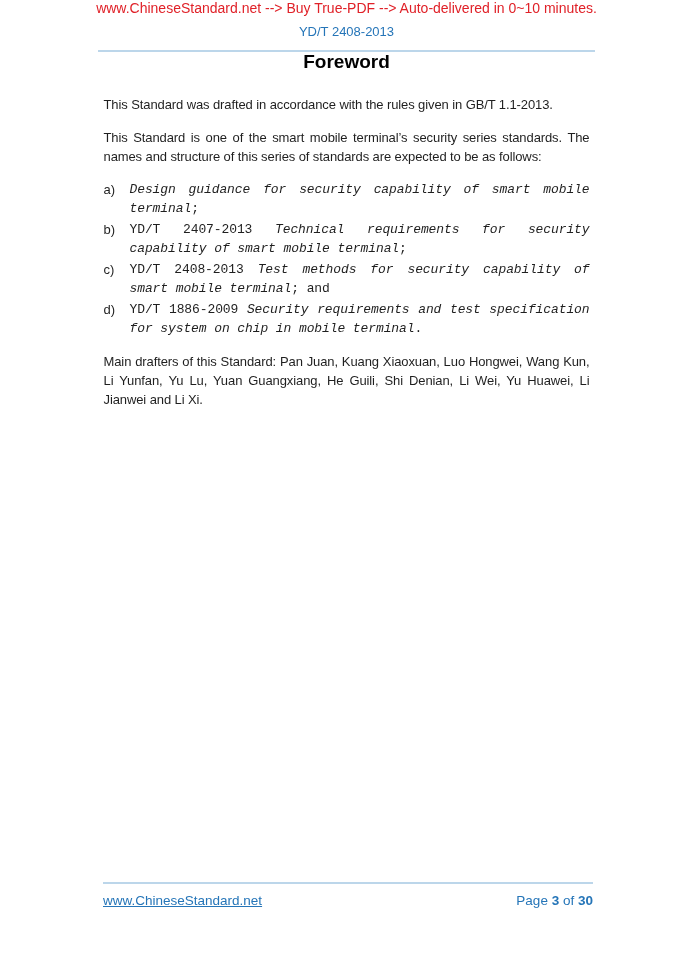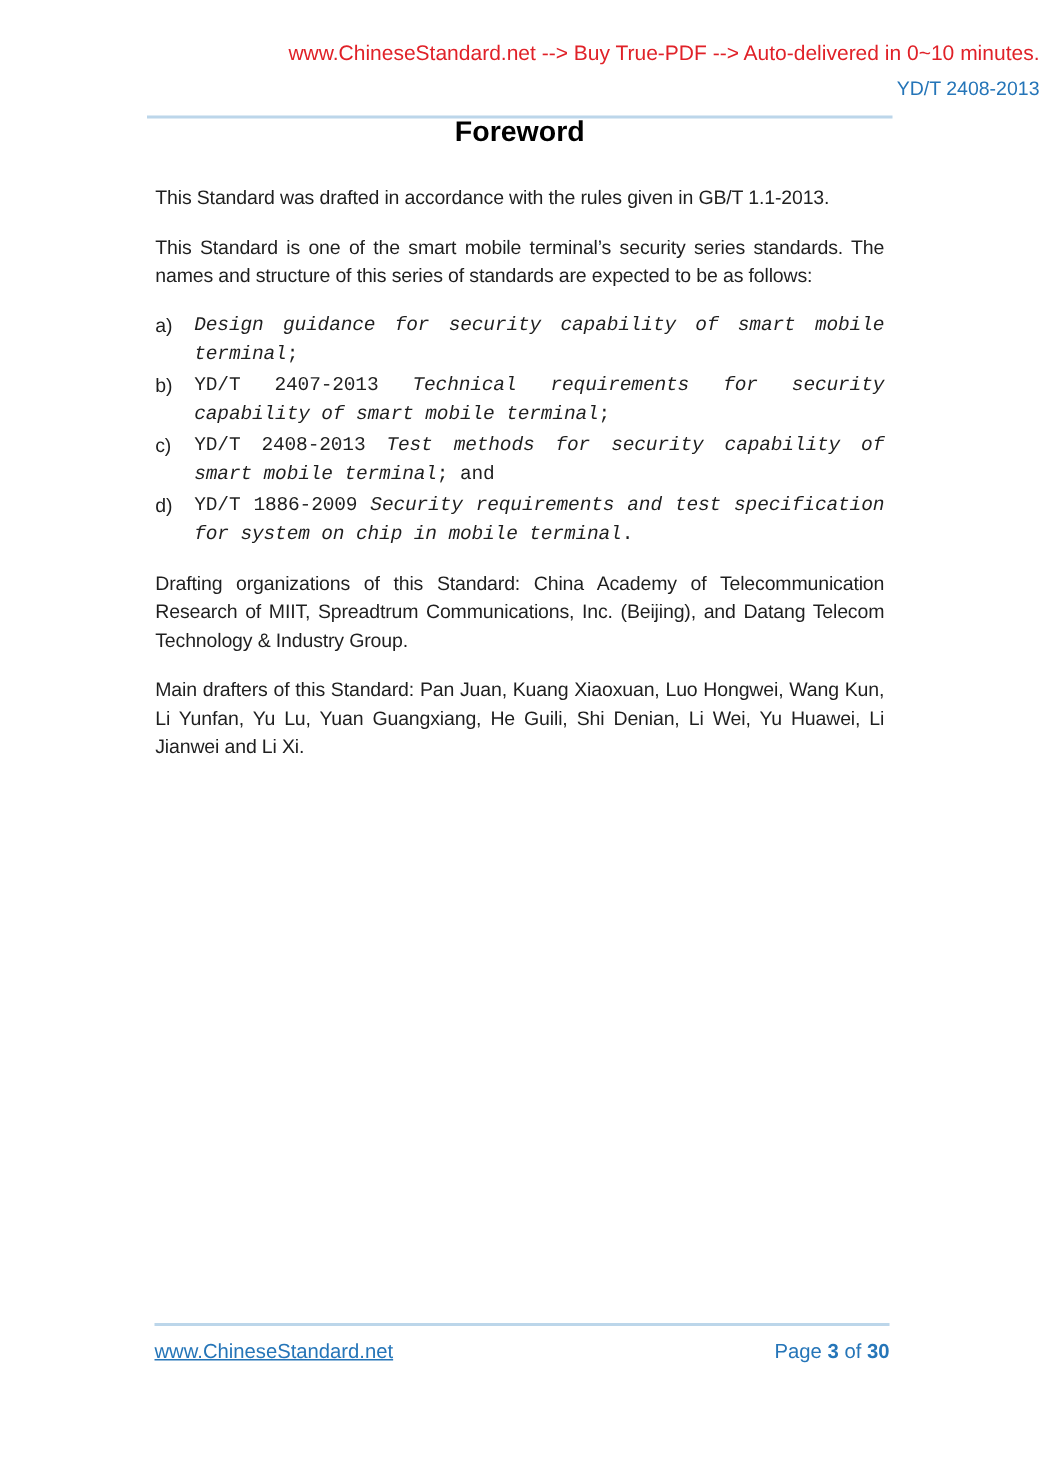--- a/index.html
+++ b/index.html
@@ -8,21 +8,21 @@
     position: relative;
     width: 693px;
     height: 980px;
     margin: 0 auto;
     background: #ffffff;
     font-family: "Liberation Sans", "DejaVu Sans", sans-serif;
     color: #1f1f1f;
     overflow: hidden;
   }
   
-  .header { padding-top: 27px; text-align: right; }
+  .header { text-align: center; }
   .promo {
     color: #e02128;
     font-size: 14px;
     line-height: 17px;
     white-space: nowrap;
   }
   .doc-number {
     color: #2575b8;
     font-size: 13px;
     line-height: 16px;
@@ -115,21 +115,20 @@
         <span class="list-text"><span>YD/T 2408-2013 </span><span class="it">Test methods for security capability of smart mobile terminal</span><span>; and</span></span>
       </div>
       <div class="list-item">
         <span class="list-marker">d)</span>
         <span class="list-text"><span>YD/T 1886-2009 </span><span class="it">Security requirements and test specification for system on chip in mobile terminal</span><span>.</span></span>
       </div>
     </div>
 
 
 
-    <p class="para">Drafting organizations of this Standard: China Academy of Telecommunication Research of MIIT, Spreadtrum Communications, Inc. (Beijing), and Datang Telecom Technology &amp; Industry Group.</p>
 
     <p class="para">Main drafters of this Standard: Pan Juan, Kuang Xiaoxuan, Luo Hongwei, Wang Kun, Li Yunfan, Yu Lu, Yuan Guangxiang, He Guili, Shi Denian, Li Wei, Yu Huawei, Li Jianwei and Li Xi.</p>
   </div>
 
   <div class="footer">
     <a class="footer-link">www.ChineseStandard.net</a>
     <span class="page-indicator"><span>Page</span> <b>3</b> <span>of</span> <b>30</b></span>
   </div>
 
 </div>

